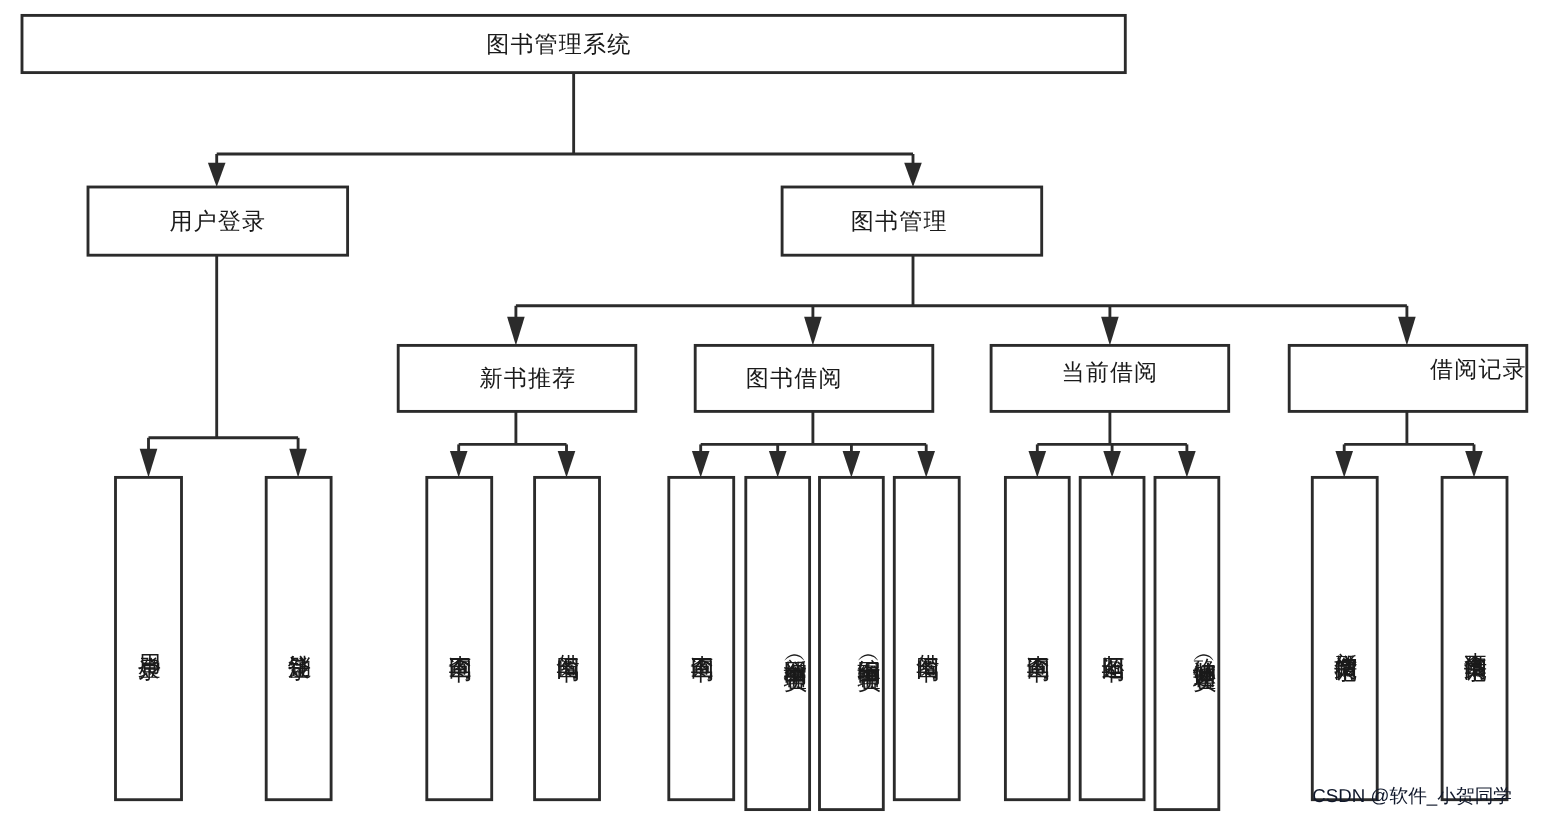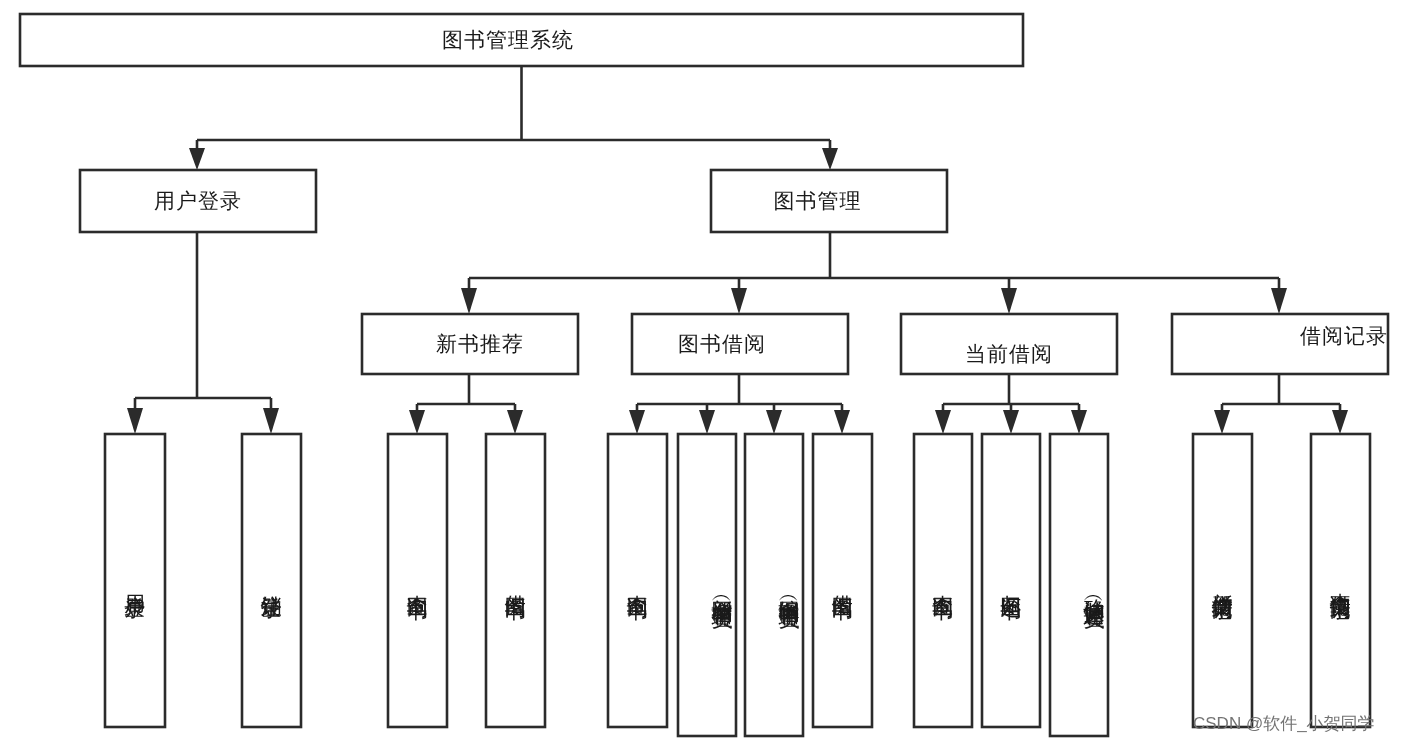--- a/index.html
+++ b/index.html
@@ -68,21 +68,21 @@
     letter-spacing: 1px;
     white-space: nowrap;
     pointer-events: none;
   }
   #watermark {
     position: absolute;
     left: 1193px;
     top: 712px;
     font-family: "Liberation Sans", "DejaVu Sans", sans-serif;
     font-size: 17px;
-    color: #737373;
+    color: #0f172a;
     white-space: nowrap;
     pointer-events: none;
   }
 </style>
 </head>
 <body>
 
 <div id="diagram-root">
 
   <svg id="flow-svg" viewBox="0 0 1405 747">
@@ -181,21 +181,21 @@
   <div class="horiz-text-box" style="left:20px; top:14px; width:976px; height:52px;">图书管理系统</div>
 
   <div class="horiz-text-box" style="left:80px; top:170px; width:236px; height:62px;">用户登录</div>
 
   <div class="horiz-text-box" style="left:711px; top:170px; width:213px; height:62px;">图书管理</div>
 
   <div class="horiz-text-box" style="left:362px; top:314px; width:236px; height:60px;">新书推荐</div>
 
   <div class="horiz-text-box" style="left:632px; top:314px; width:180px; height:60px;">图书借阅</div>
 
-  <div class="horiz-text-box" style="left:901px; top:324px; width:216px; height:60px;text-align:center;">当前借阅</div>
+  <div class="horiz-text-box" style="left:901px; top:308px; width:216px; height:60px;text-align:center;">当前借阅</div>
 
   <div class="horiz-text-box" style="left:1236px; top:314px; width:216px; height:44px;">借阅记录</div>
 
   <div class="vert-text-box" style="left:105px; top:434px; width:60px; height:293px;">用户登录</div>
 
   <div class="vert-text-box" style="left:242px; top:434px; width:59px; height:293px;">注销登录</div>
 
   <div class="vert-text-box" style="left:388px; top:434px; width:59px; height:293px;">查询图书</div>
 
   <div class="vert-text-box" style="left:486px; top:434px; width:59px; height:293px;">借阅图书</div>

